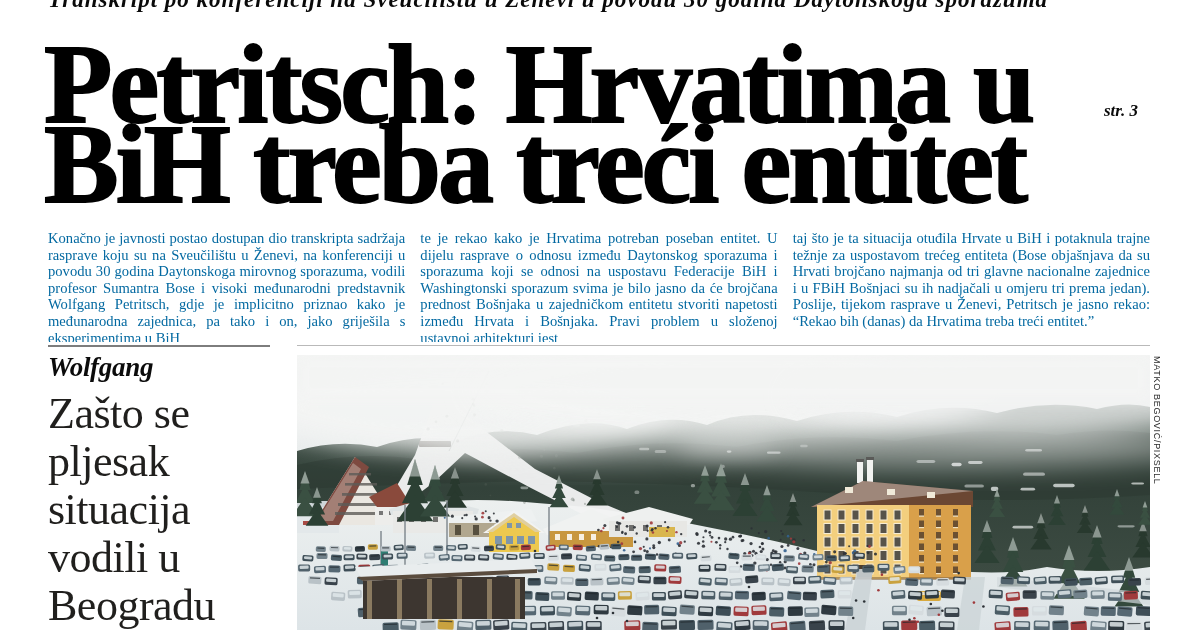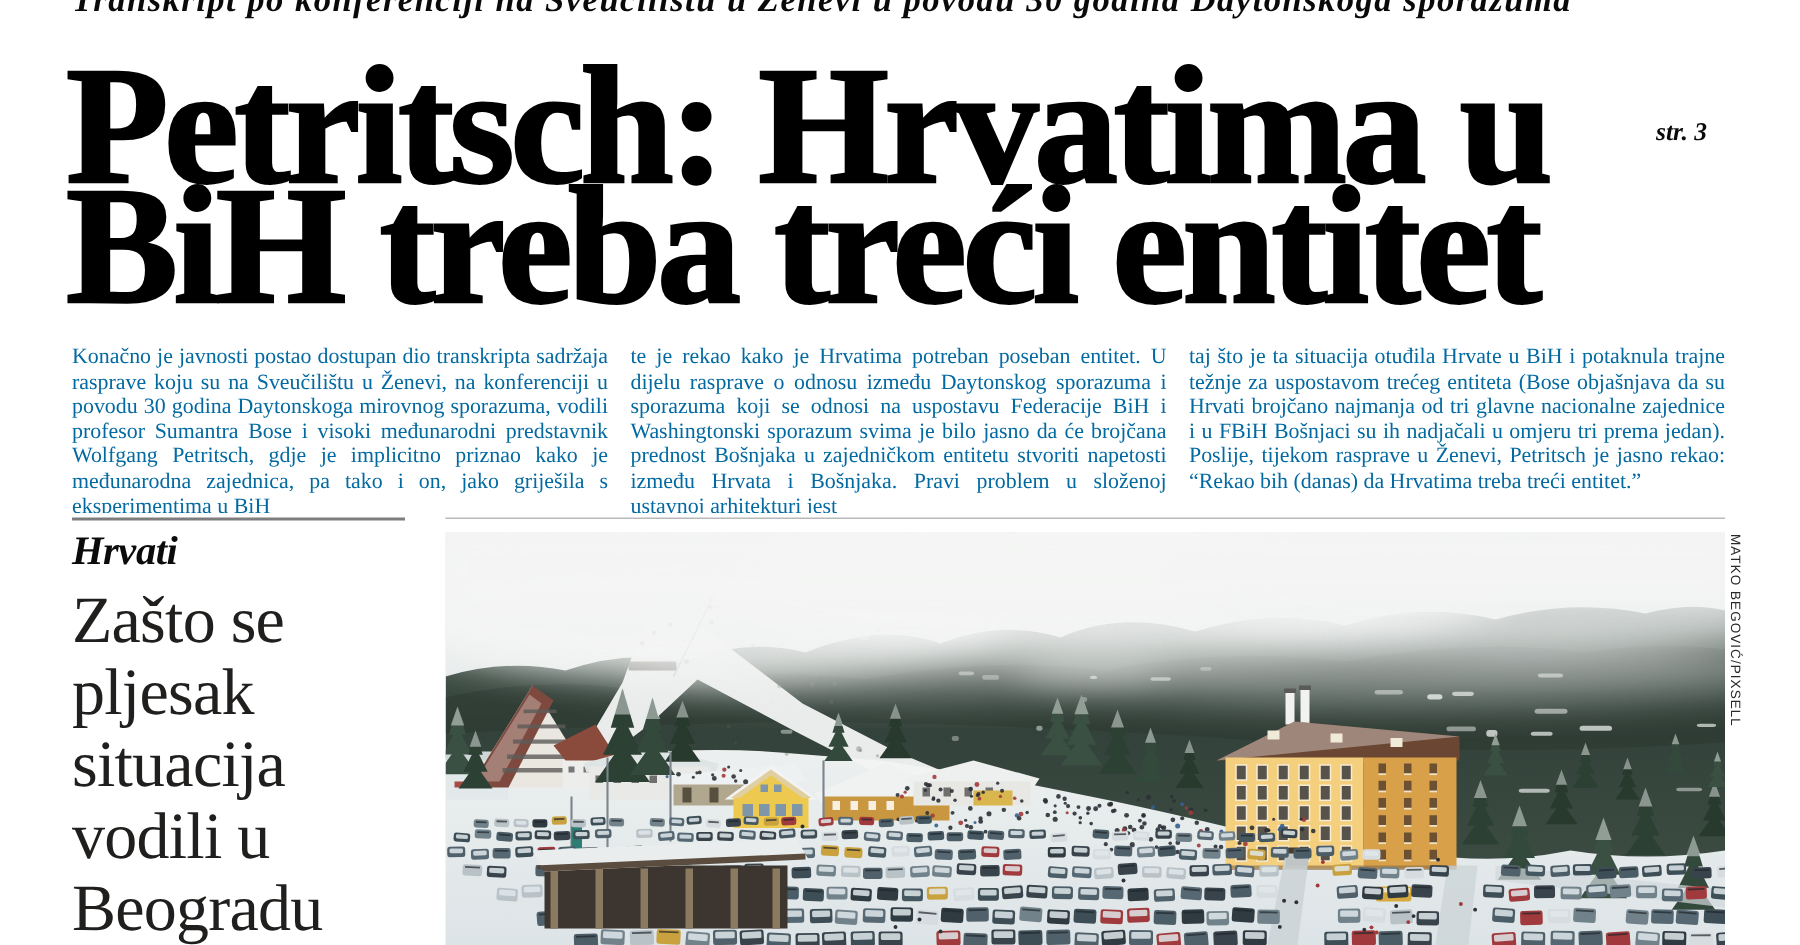--- a/index.html
+++ b/index.html
@@ -13,21 +13,21 @@
     font-style:italic;font-weight:bold;font-size:23px;letter-spacing:1px;color:#0a0a0a;
   }
   .hl{
     position:absolute;left:44px;white-space:nowrap;
     font-weight:bold;font-size:112px;line-height:1;letter-spacing:-3px;color:#000;
     -webkit-text-stroke:1.8px #000;
   }
   .hl1{top:28px;}
   .hl2{top:108px;text-align:right;}
   .str3{
-    position:absolute;left:1104px;top:78px;
+    position:absolute;left:1104px;top:101px;
     font-style:italic;font-weight:bold;font-size:17px;color:#0a0a0a;
   }
   .bodycols{
     position:absolute;left:48px;top:230px;width:1102px;height:112px;overflow:hidden;
     display:flex;gap:15px;
   }
   .bodycols .col{
     flex:1 1 0;font-size:14.6px;line-height:16.6px;text-align:justify;
     color:#0369a1;hyphens:auto;-webkit-hyphens:auto;
   }
@@ -66,21 +66,21 @@
 <div class="bodycols">
   <div class="col">Konačno je javnosti postao dostupan dio transkripta sadržaja rasprave koju su na Sveučilištu u Ženevi, na konferenciji u povodu 30 godina Daytonskoga mirovnog sporazuma, vodili profesor Sumantra Bose i visoki međunarodni predstavnik Wolfgang Petritsch, gdje je implicitno priznao kako je međunarodna zajednica, pa tako i on, jako griješila s eksperimentima u BiH</div>
   <div class="col">te je rekao kako je Hrvatima potreban poseban entitet. U dijelu rasprave o odnosu između Daytonskog sporazuma i sporazuma koji se odnosi na uspostavu Federacije BiH i Washingtonski sporazum svima je bilo jasno da će brojčana prednost Bošnjaka u zajedničkom entitetu stvoriti napetosti između Hrvata i Bošnjaka. Pravi problem u složenoj ustavnoj arhitekturi jest</div>
   <div class="col">taj što je ta situacija otuđila Hrvate u BiH i potaknula trajne težnje za uspostavom trećeg entiteta (Bose objašnjava da su Hrvati brojčano najmanja od tri glavne nacionalne zajednice i u FBiH Bošnjaci su ih nadjačali u omjeru tri prema jedan). Poslije, tijekom rasprave u Ženevi, Petritsch je jasno rekao: “Rekao bih (danas) da Hrvatima treba treći entitet.”</div>
 </div>
 
 <div class="rule-left"></div>
 <div class="rule-main"></div>
 
 <div class="colmodule">
-  <div class="label">Hrvati</div>
+  <div class="label">Wolfgang</div>
   <div class="bigtitle">
     <div>Zašto se</div>
     <div>pljesak</div>
     <div>situacija</div>
     <div>vodili u</div>
     <div>Beogradu</div>
   </div>
 </div>
 
 <div class="photo">

